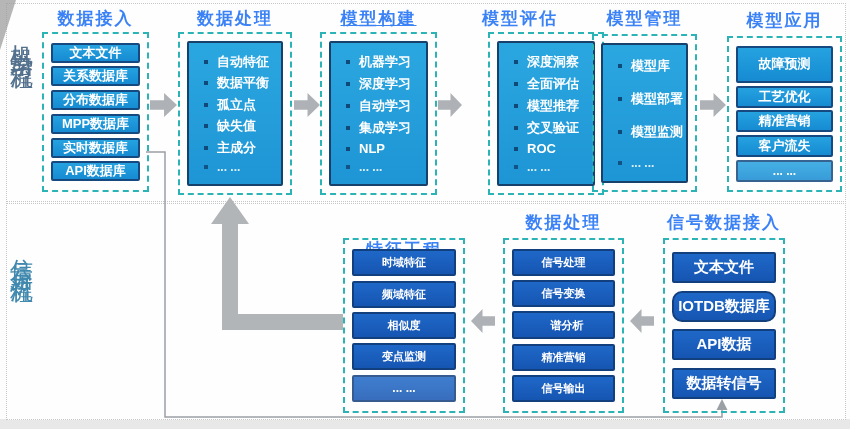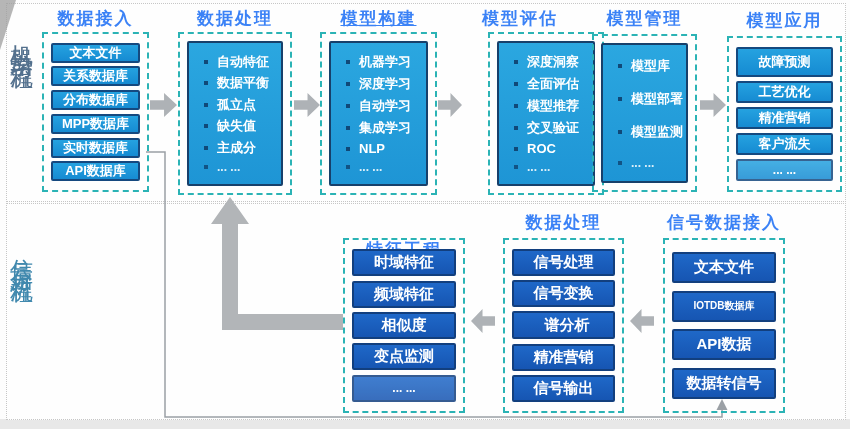--- a/index.html
+++ b/index.html
@@ -37,21 +37,21 @@
   }
   .item{
     color:#ffffff;font-weight:bold;display:flex;align-items:center;justify-content:center;
     border-radius:2px;box-sizing:border-box;white-space:nowrap;
   }
   .azure{
     background:linear-gradient(180deg,#25a2e0,#168bd2);border:2px solid #15497f;
     height:20px;font-size:13px;
   }
   .royal{
-    background:linear-gradient(180deg,#1f68c8,#1655b2);border:2px solid #123f7e;font-size:15px;
+    background:linear-gradient(180deg,#1f68c8,#1655b2);border:2px solid #123f7e;font-size:11px;
   }
   .panel{
     position:absolute;left:7px;right:7px;top:7px;bottom:7px;
     background:linear-gradient(180deg,#2ba7e0,#1e95d5);border:2px solid #17406b;border-radius:2px;
     display:flex;flex-direction:column;justify-content:space-evenly;padding:6px 0;box-sizing:border-box;
   }
   .panel.centered{justify-content:center;gap:15px;}
   .brow{display:flex;align-items:center;gap:9px;padding-left:15px;color:#ffffff;
     font-weight:bold;font-size:13px;white-space:nowrap;}
   .bullet{width:4px;height:4px;background:#0d3a66;flex:0 0 auto;opacity:.85;}
@@ -215,21 +215,21 @@
           <span>... ...</span>
         </div>
     </div>
   </div>
 
   <div class="arrow-right" style="left:700px;top:92px;width:26px;height:26px;"></div>
 
   <div class="hdr" style="left:727px;top:9px;width:115px;">模型应用</div>
   <div class="dash" style="left:727px;top:36px;width:115px;height:156px;">
     <div class="stack">
-      <div class="item azure" style="height:30px;">故障预测</div>
+      <div class="item azure" style="height:37px;">故障预测</div>
       <div class="item azure" style="height:22px;">工艺优化</div>
       <div class="item azure" style="height:22px;">精准营销</div>
       <div class="item azure" style="height:22px;">客户流失</div>
       <div class="item azure dim" style="height:22px;">... ...</div>
     </div>
   </div>
 
   <div class="hdr" style="left:343px;top:211px;width:122px;margin-top:27px;">特征工程</div>
   <div class="dash" style="left:343px;top:238px;width:122px;height:175px;">
     <div class="stack">
@@ -253,19 +253,19 @@
       <div class="item royal" style="height:27px;">信号输出</div>
     </div>
   </div>
 
   <div class="arrow-left" style="left:630px;top:308px;width:24px;height:26px;"></div>
 
   <div class="hdr" style="left:663px;top:211px;width:122px;">信号数据接入</div>
   <div class="dash" style="left:663px;top:238px;width:122px;height:175px;">
     <div class="stack">
       <div class="item royal" style="height:31px;font-size:15px;">文本文件</div>
-      <div class="item royal" style="height:31px;font-size:10px;">IOTDB数据库</div>
+      <div class="item royal" style="height:31px;font-size:15px;border-radius:10px;">IOTDB数据库</div>
       <div class="item royal" style="height:31px;font-size:15px;">API数据</div>
       <div class="item royal" style="height:31px;font-size:15px;">数据转信号</div>
     </div>
   </div>
 
 </div>
 
 </body></html>

